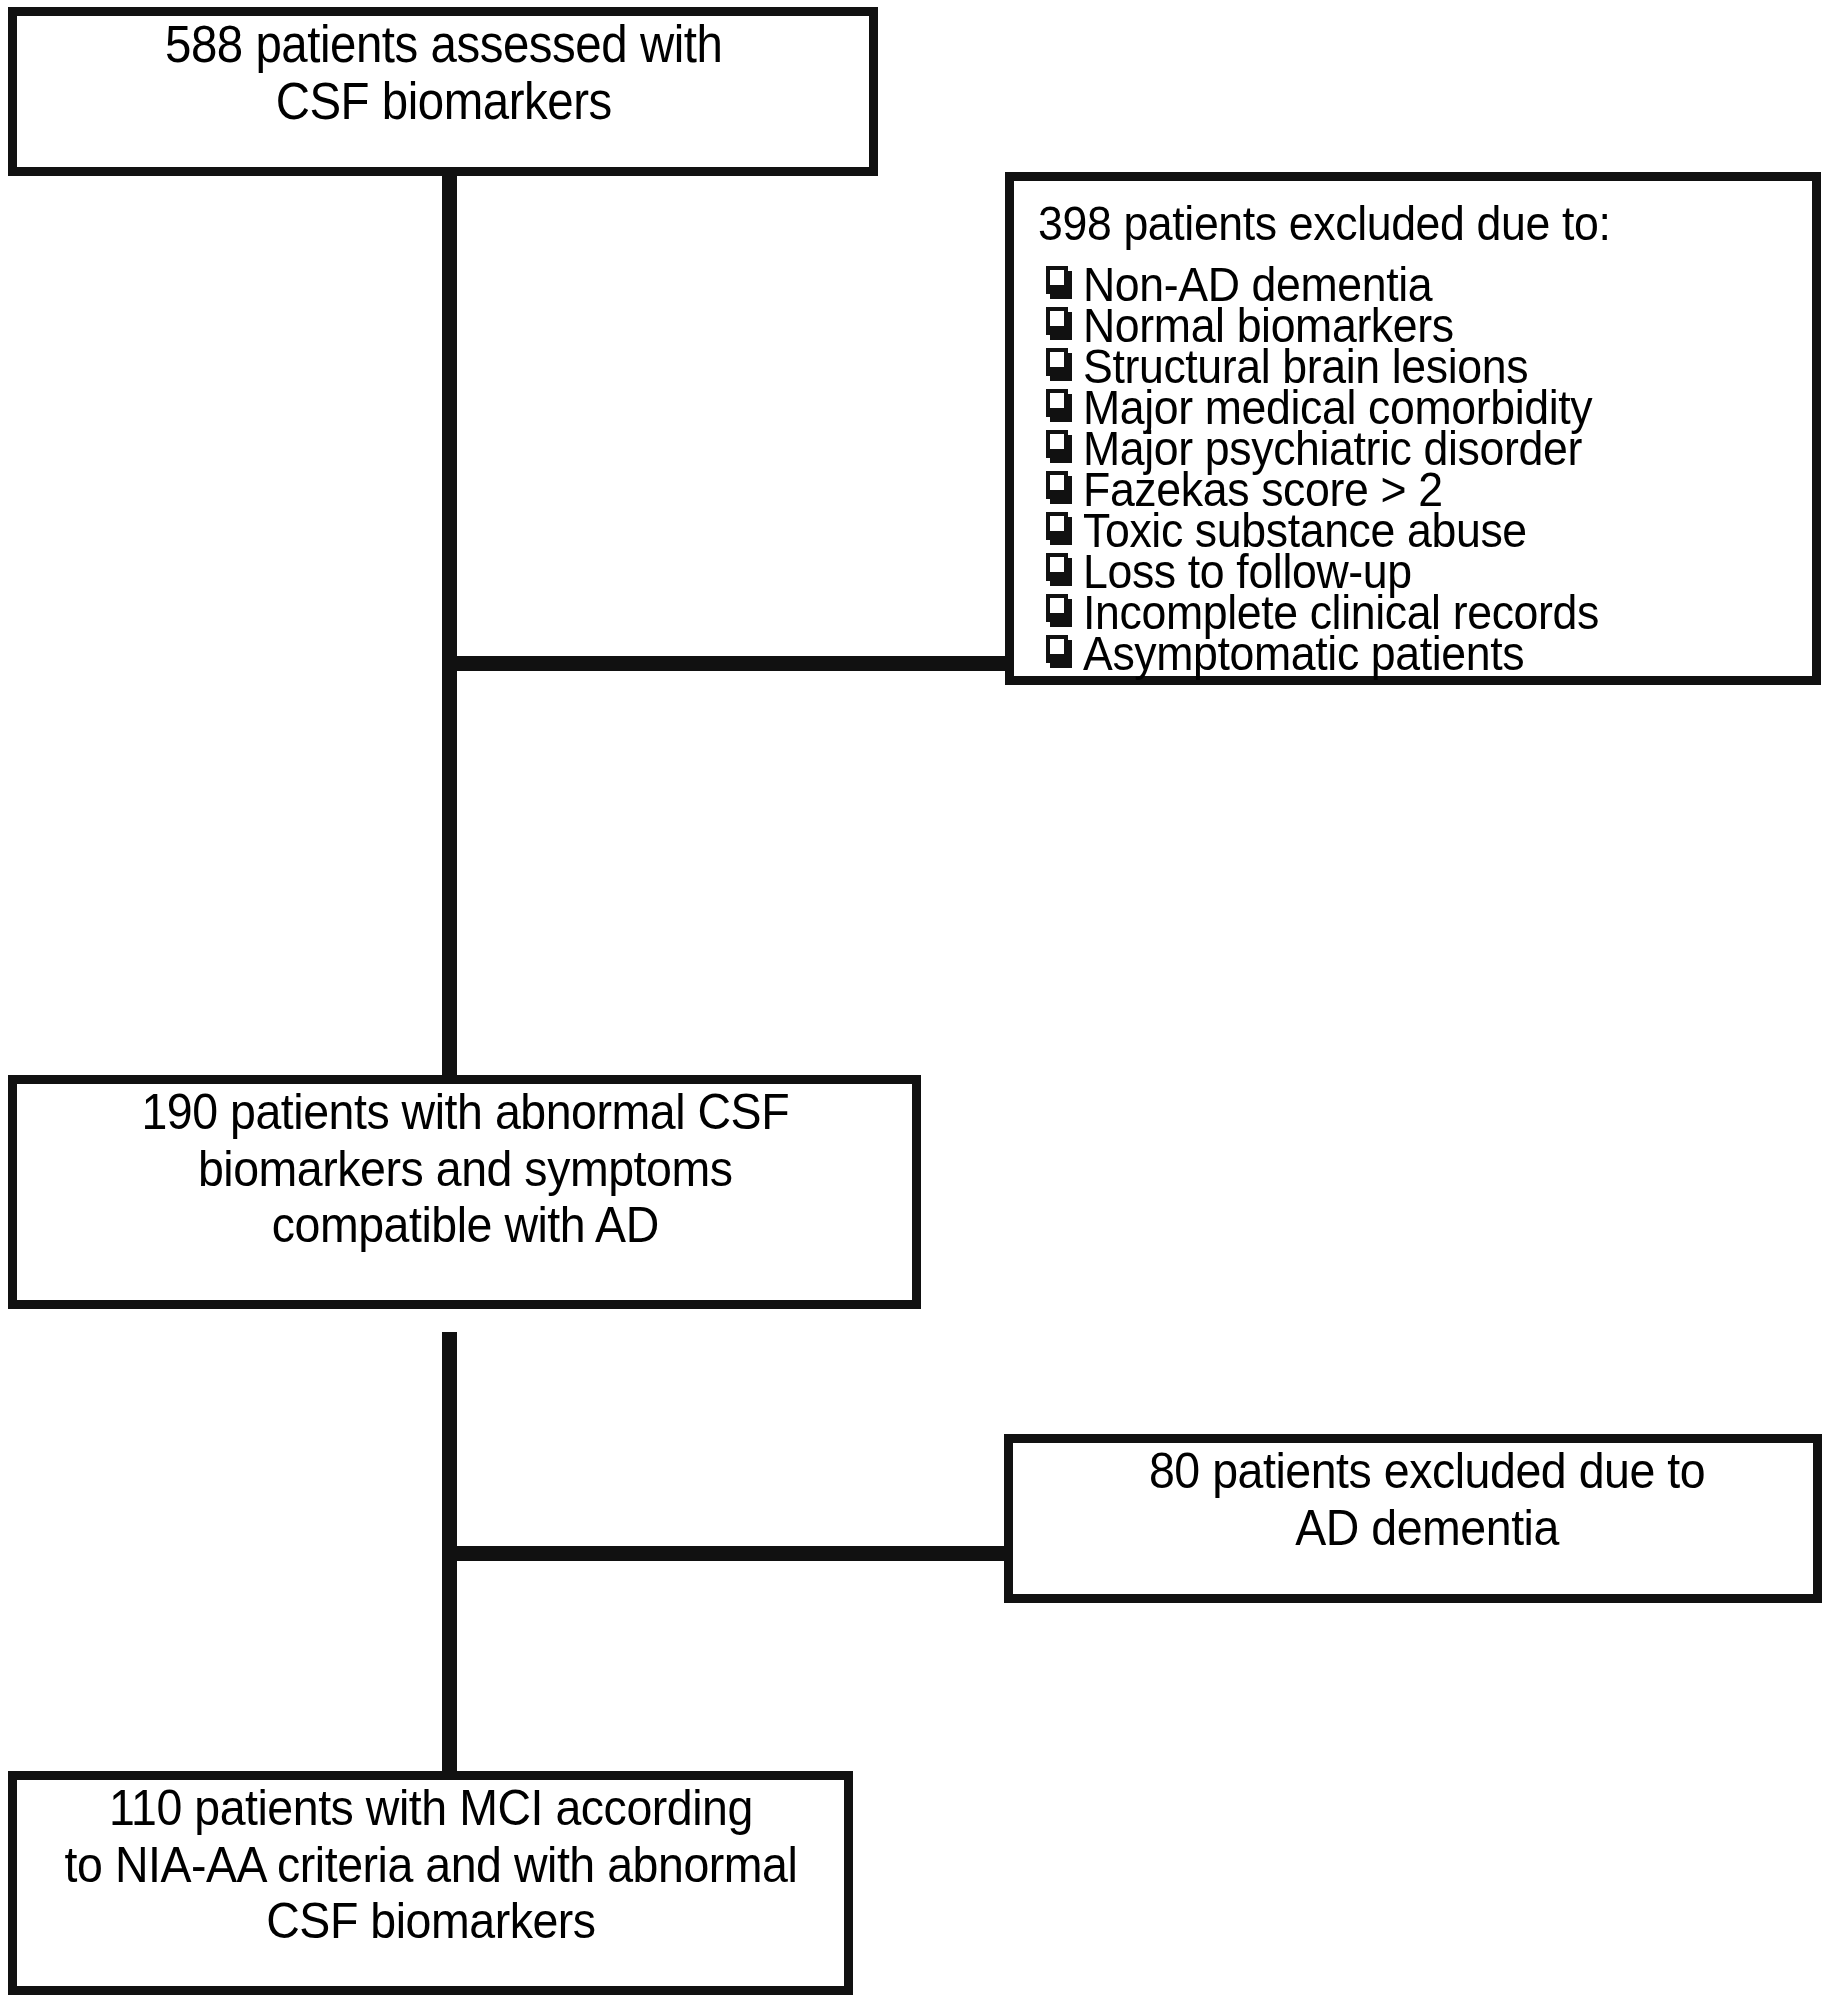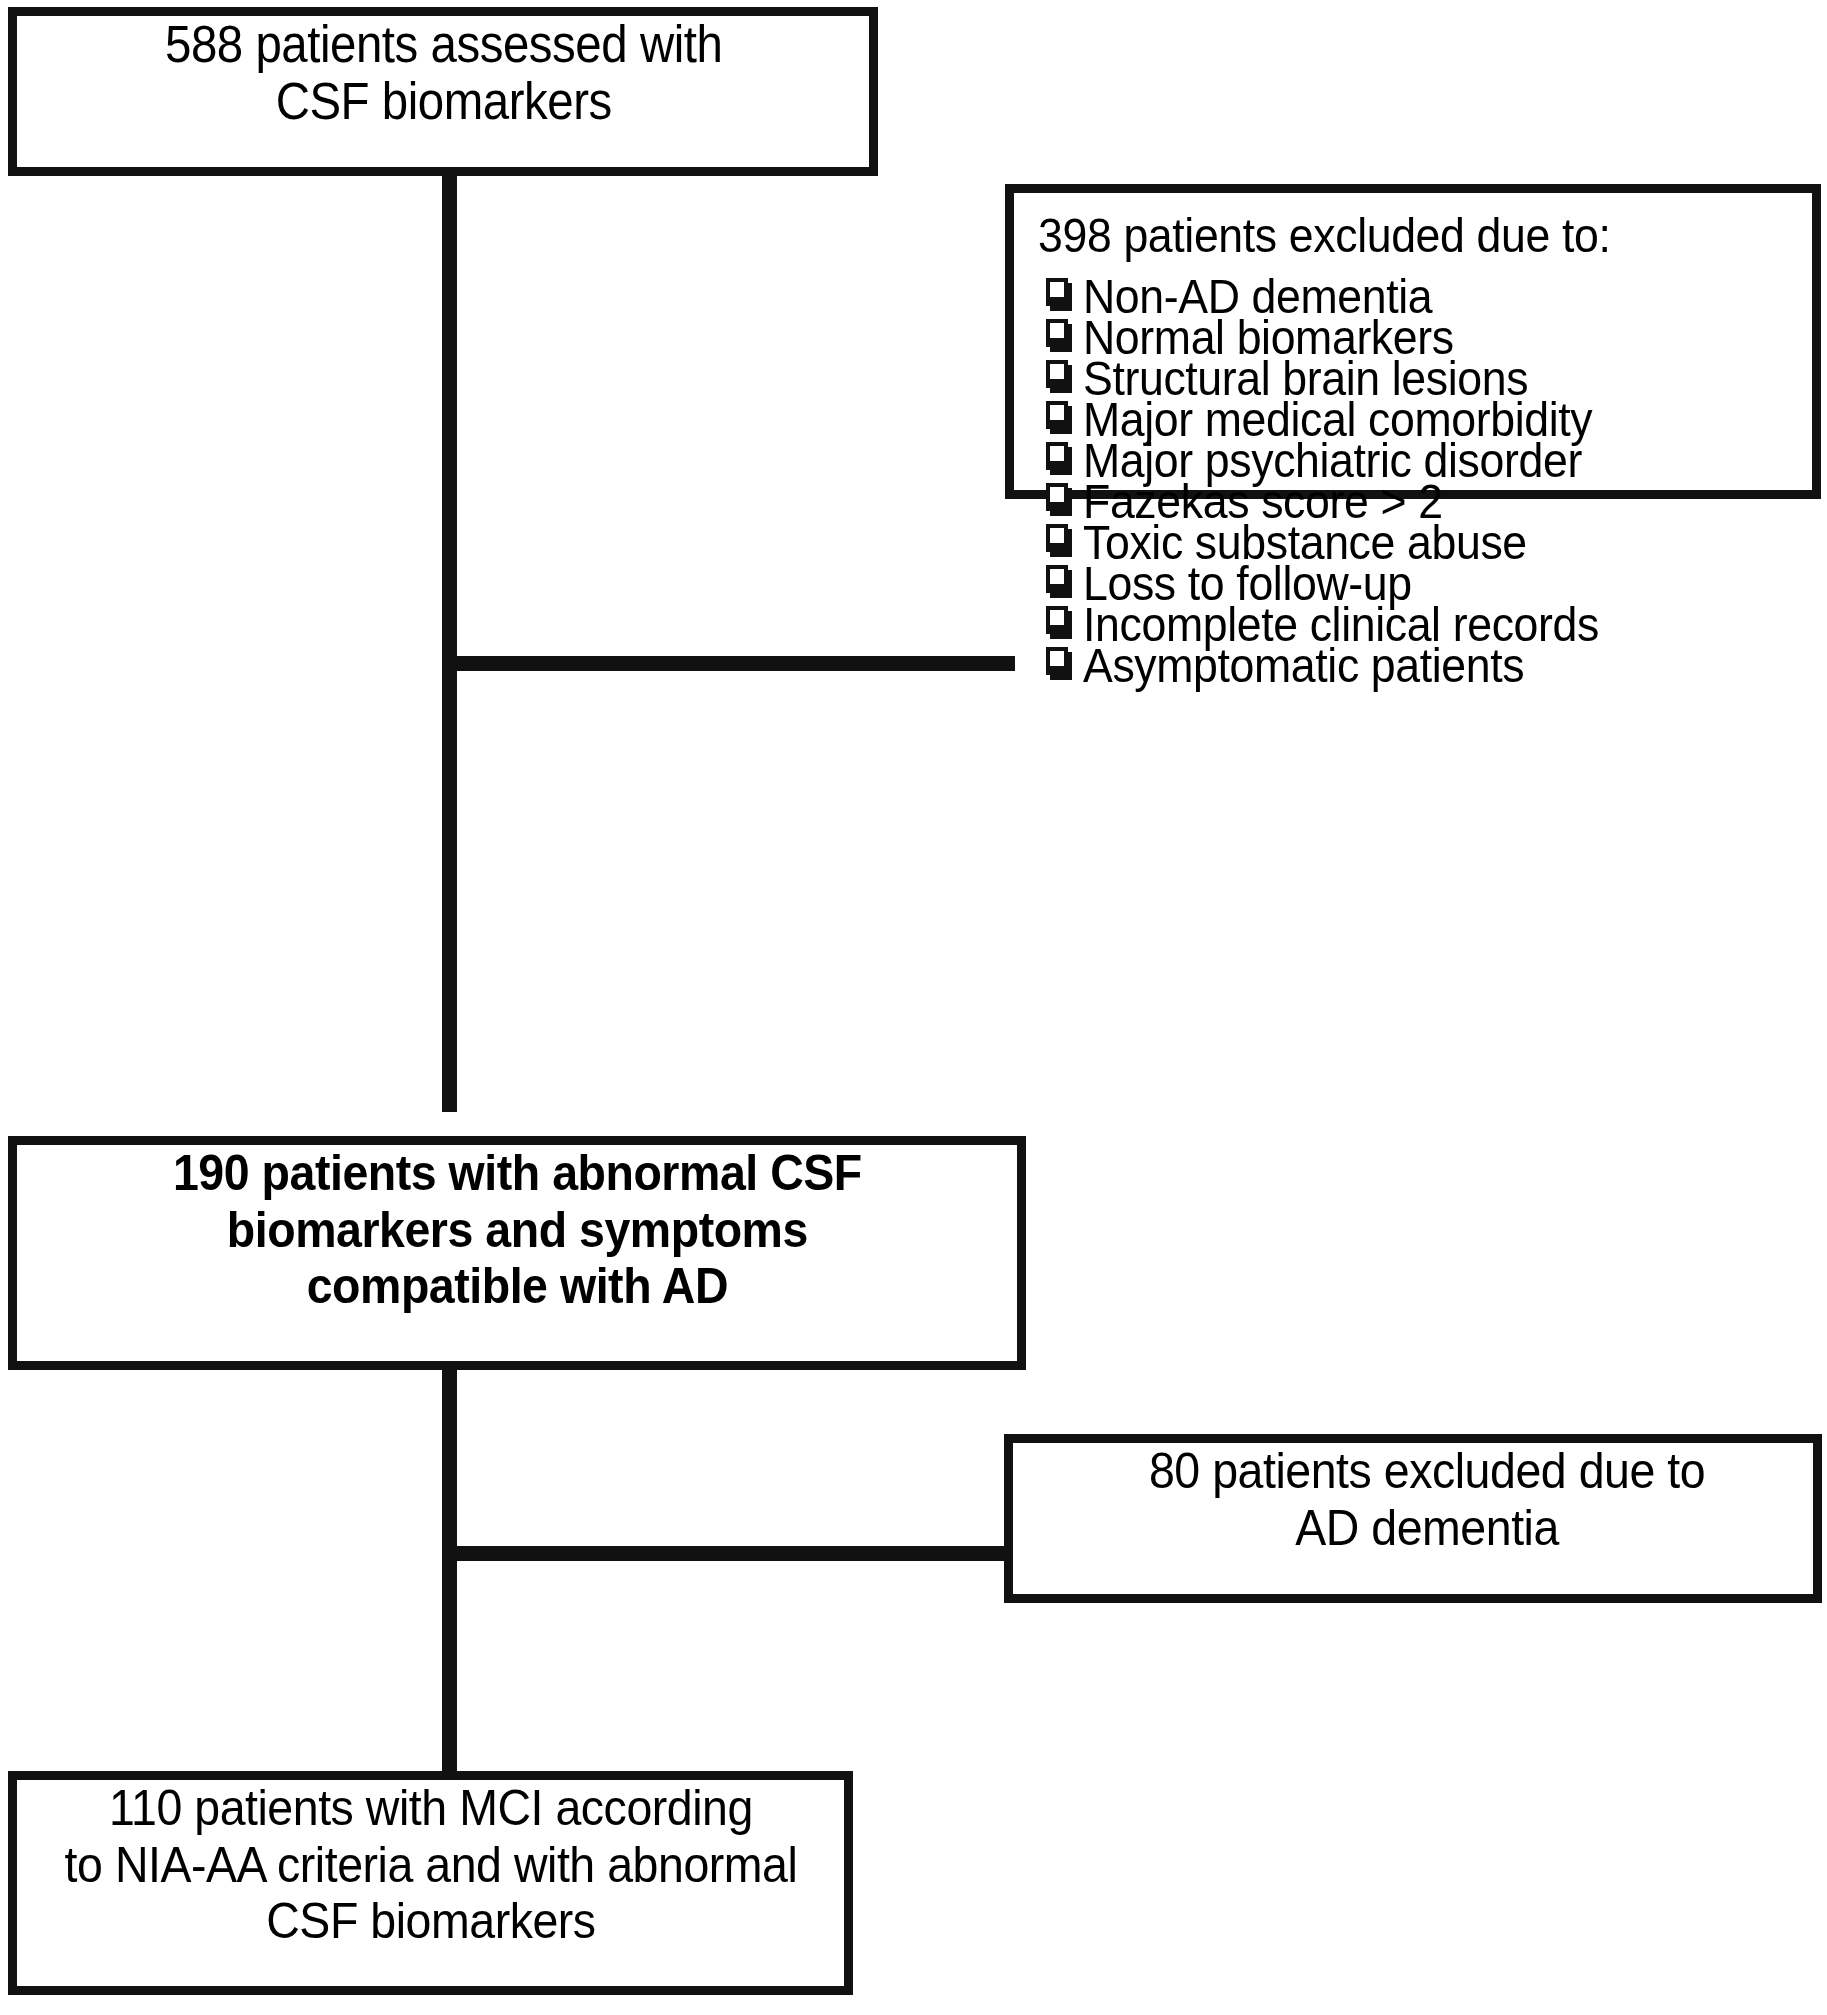--- a/index.html
+++ b/index.html
@@ -48,21 +48,21 @@
     transform-origin: center center;
     white-space: pre-line;
   }
 
   
   #box-assessed { left: 8.4px; top: 6.7px; width: 870px; height: 169px; }
   #box-assessed .node-text { font-size: 51px; }
 
   
   #box-excluded {
-    left: 1005px; top: 184px; width: 816px; height: 315px;
+    left: 1005px; top: 172px; width: 816px; height: 513px;
     justify-content: flex-start;
     padding: 18.6px 0 0 11.8px;
   }
   #box-excluded .excl-title {
     font-size: 48px;
     line-height: 1.0;
     letter-spacing: -0.4px;
     transform: scaleX(0.93);
     transform-origin: left center;
     margin: 0 0 5.9px 11.8px;
@@ -104,21 +104,21 @@
     border: 4.2px solid #111111;
     border-bottom-width: 9.3px;
   }
   .excl-label {
     display: inline-block;
     transform: scaleX(0.93);
     transform-origin: left center;
   }
 
   
-  #box-abnormal { left: 8.4px; top: 1136px; width: 1018px; height: 234px; font-weight: bold; }
+  #box-abnormal { left: 8.4px; top: 1075px; width: 913px; height: 234px; }
 
   
   #box-ad-dementia { left: 1004px; top: 1434px; width: 818px; height: 169px; padding-left: 28px; }
 
   
   #box-mci { left: 8.4px; top: 1771px; width: 845px; height: 224px; }
 
   
   #line-main-1     { left: 442px; top: 169px;  height: 943px; }  
   #line-branch-1   { left: 442px; top: 656px;  width: 573px;  }   

